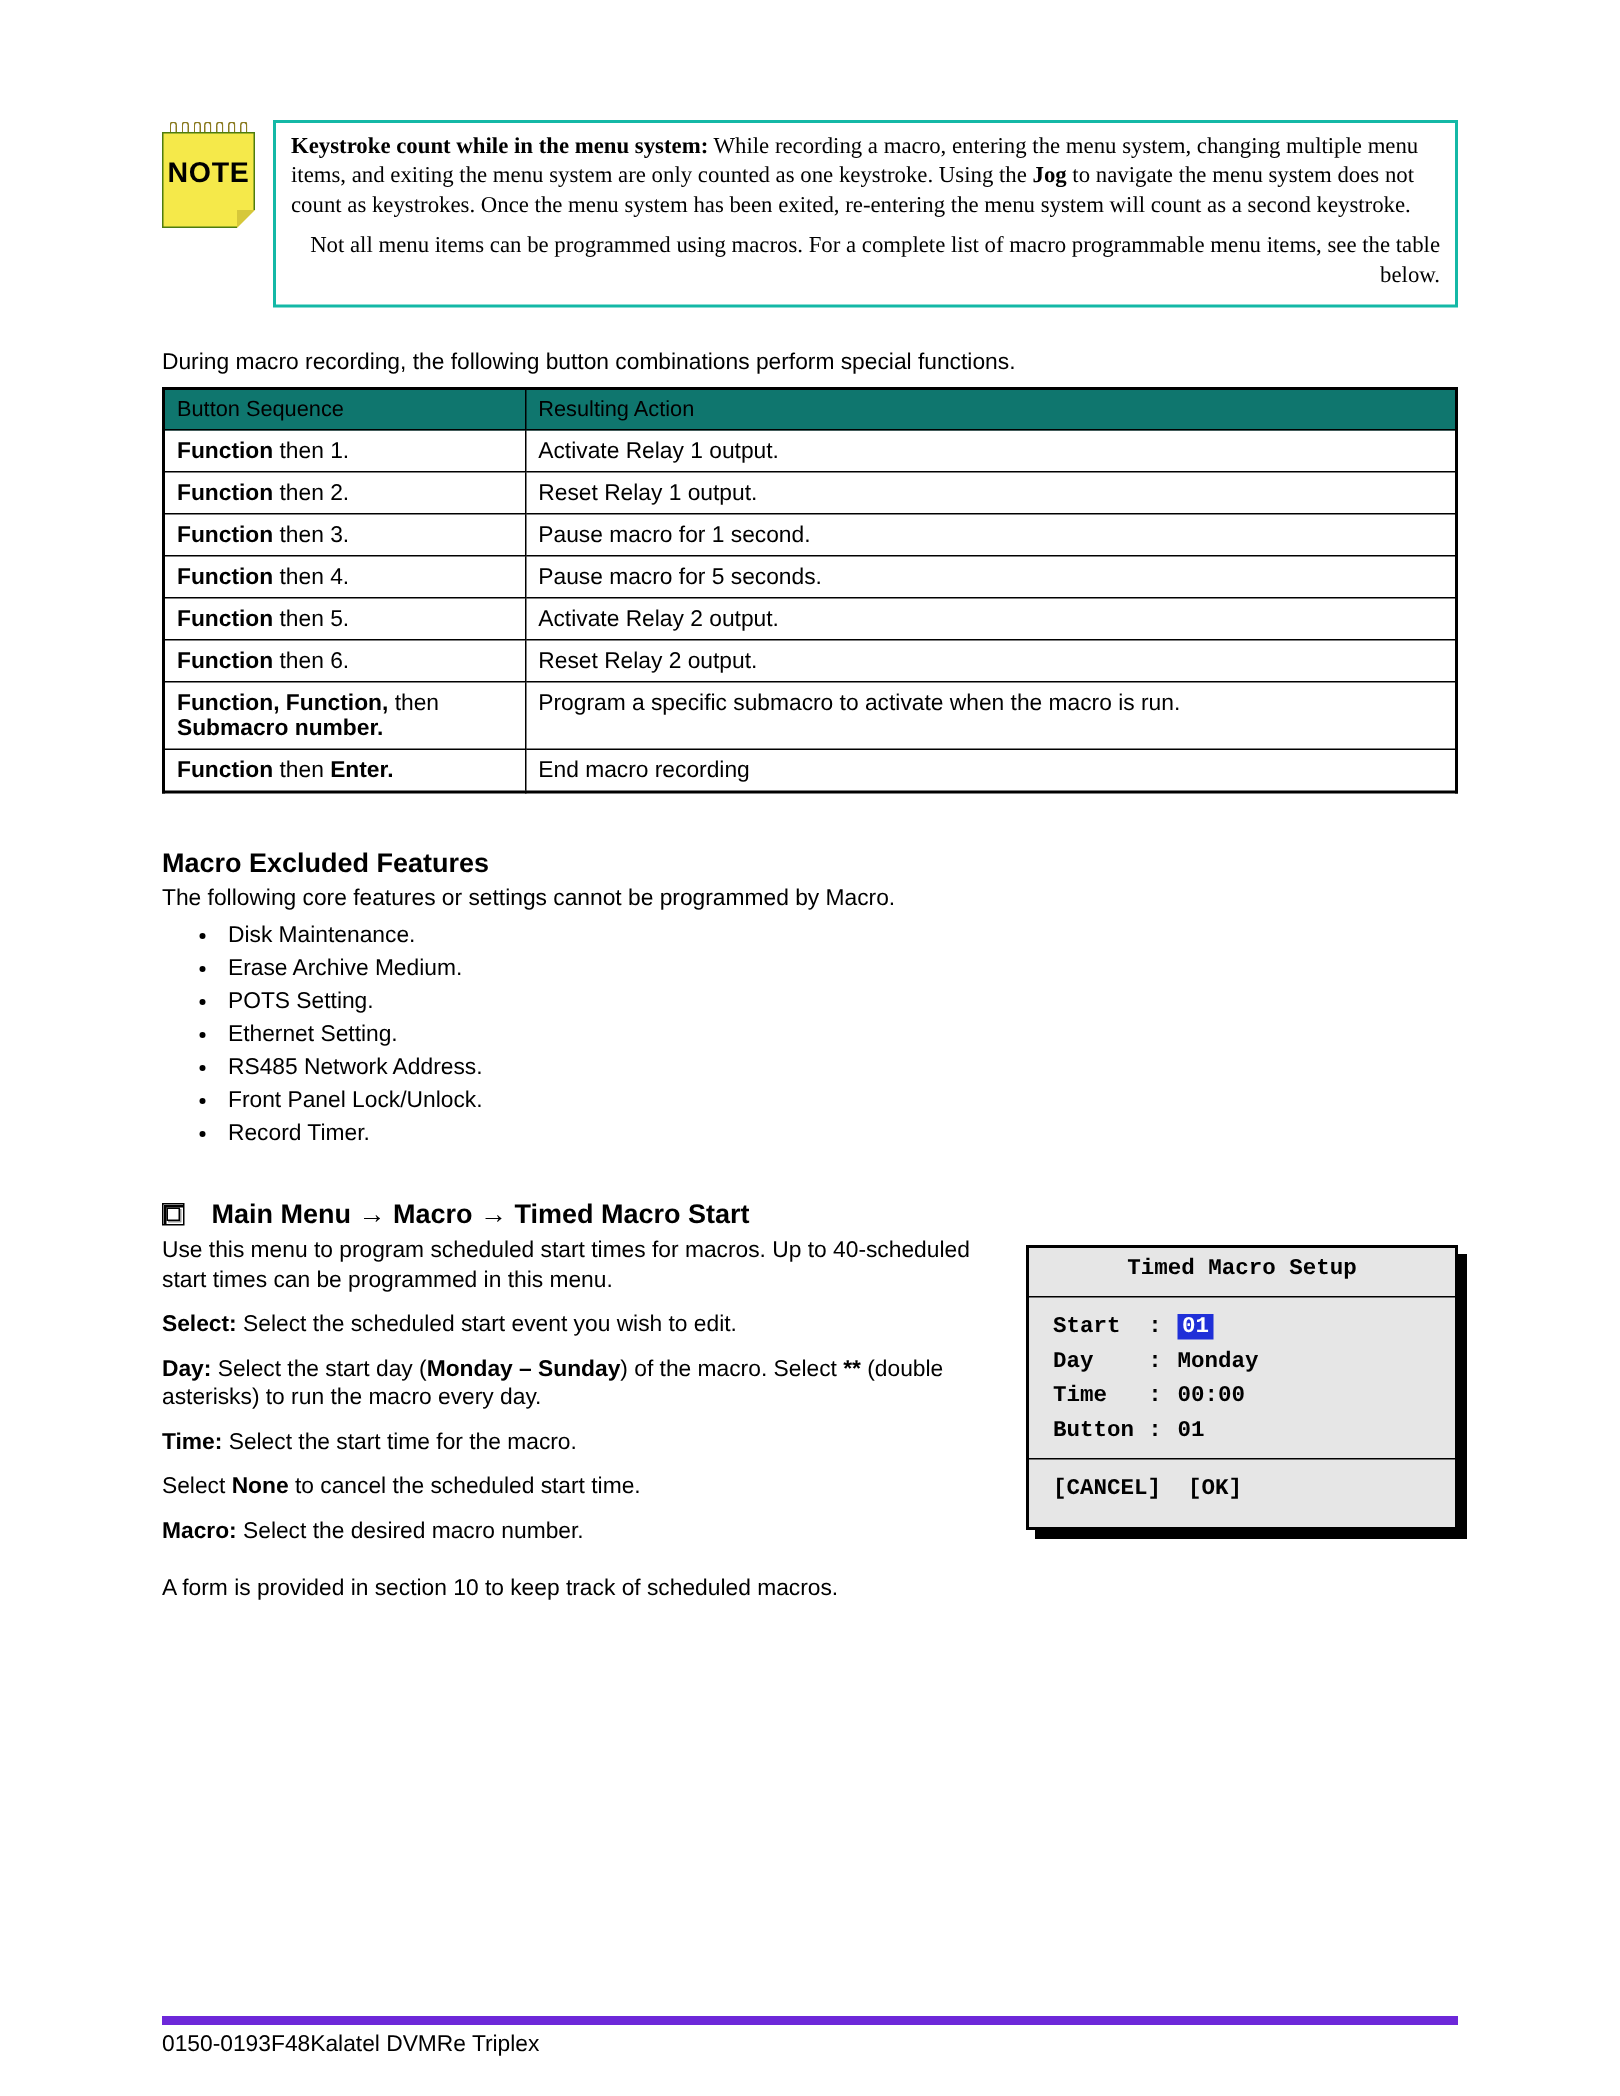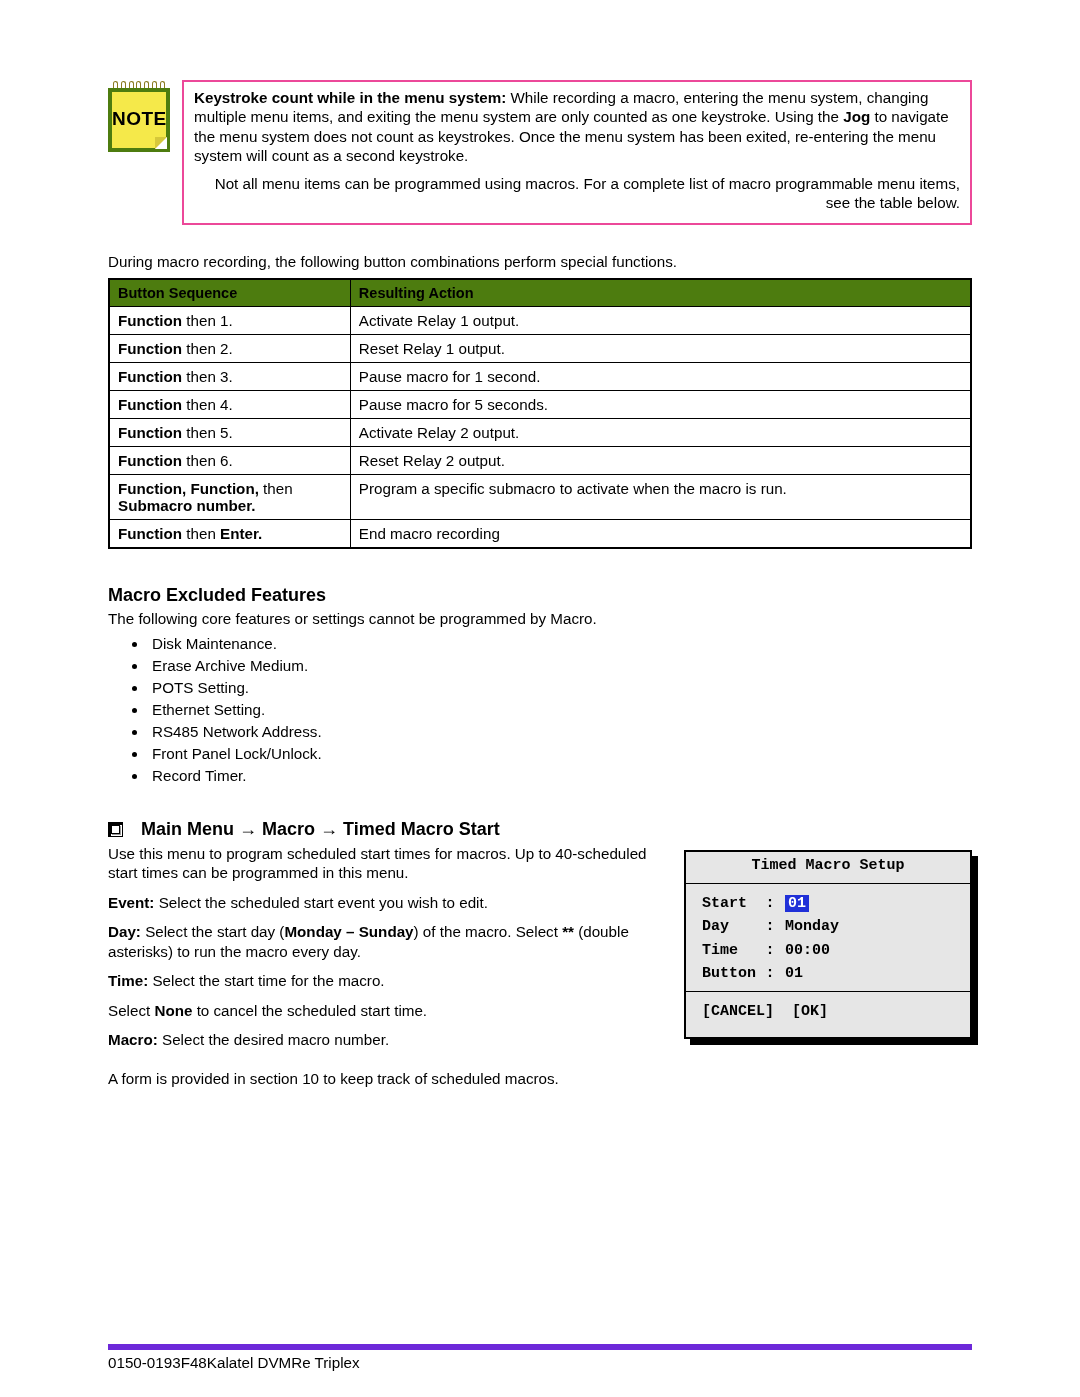--- a/index.html
+++ b/index.html
@@ -35,66 +35,67 @@
     width: 5px; height: 9px;
     border: 1px solid #8a7a20;
     border-bottom: none;
     border-radius: 3px 3px 0 0;
     background: #fff;
   }
   .note-pad {
     position: absolute;
     top: 8px; left: 0; right: 0; bottom: 0;
     background: #f5e94a;
-    border: 4px solid #4d7c0f;
+    border: 1px solid #4d7c0f;
   }
   .note-pad .note-text {
     position: absolute;
     top: 16px; left: 0; right: 0;
     text-align: center;
     font-family: Arial Black, Arial, sans-serif;
     font-weight: 900;
     font-size: 19px;
     letter-spacing: 0.5px;
     color: #000;
   }
   .note-fold {
     position: absolute;
     right: -1px; bottom: -1px;
     width: 0; height: 0;
     border-left: 12px solid #d6c83a;
     border-bottom: 12px solid #fff;
   }
   .note-box {
     flex: 1;
-    border: 2px solid #ec4899;
+    border: 2px solid #14b8a6;
     padding: 6px 10px 10px 10px;
     font-size: 15.2px;
     line-height: 1.28;
+    font-family: Liberation Serif, serif;
   }
   .note-box p { margin: 0 0 8px 0; }
   .note-box p:last-child { margin-bottom: 0; text-align: right; }
   .intro-line { font-size: 15.2px; margin: 0 0 8px 0; }
   .seq-table {
     width: 100%;
     border-collapse: collapse;
     border: 2px solid #000;
     font-size: 15.2px;
     margin-bottom: 36px;
   }
   .seq-table th, .seq-table td {
     border: 1px solid #000;
     padding: 5px 8px;
     text-align: left;
     vertical-align: top;
   }
   .seq-table th {
-    background: #4d7c0f;
+    background: #0f766e;
     font-family: Arial Black, Arial, sans-serif;
-    font-weight: 700;
+    font-weight: 400;
     font-size: 14.5px;
   }
   .seq-table .col1 { width: 28%; }
   .b { font-weight: bold; }
   h3.section {
     font-size: 18px;
     font-weight: bold;
     margin: 0 0 4px 0;
   }
   .sub-intro { font-size: 15.2px; margin: 0 0 6px 0; }
@@ -255,21 +256,21 @@
     </ul>
 
   <div class="nav-heading">
     <span class="checkbox-sq"></span>
     <span>Main Menu → Macro → Timed Macro Start</span>
   </div>
 
   <div class="two-col">
     <div class="left-col">
       <p>Use this menu to program scheduled start times for macros.  Up to 40-scheduled start times can be programmed in this menu.</p>
-      <p><span class="b">Event:</span><span>  Select the scheduled start event you wish to edit.</span></p>
+      <p><span class="b">Select:</span><span>  Select the scheduled start event you wish to edit.</span></p>
       <p><span class="b">Day:</span><span>  Select the start day (</span><span class="b">Monday – Sunday</span><span>) of the macro.  Select </span><span class="b">**</span><span> (double asterisks) to run the macro every day.</span></p>
       <p><span class="b">Time:</span><span>  Select the start time for the macro.</span></p>
       <p><span>Select </span><span class="b">None</span><span> to cancel the scheduled start time.</span></p>
       <p><span class="b">Macro:</span><span>  Select the desired macro number.</span></p>
     </div>
 
     <div class="menu-panel-wrap">
       <div class="menu-shadow"></div>
       <div class="menu-panel">
         <div class="menu-title">Timed Macro Setup</div>

